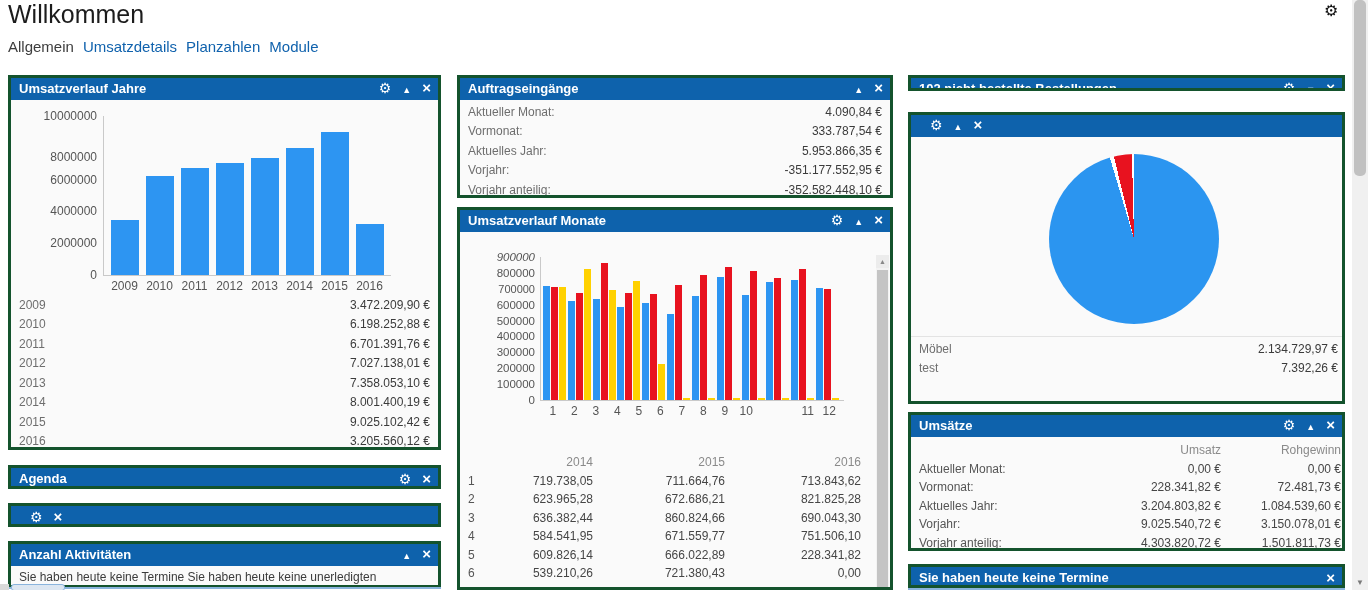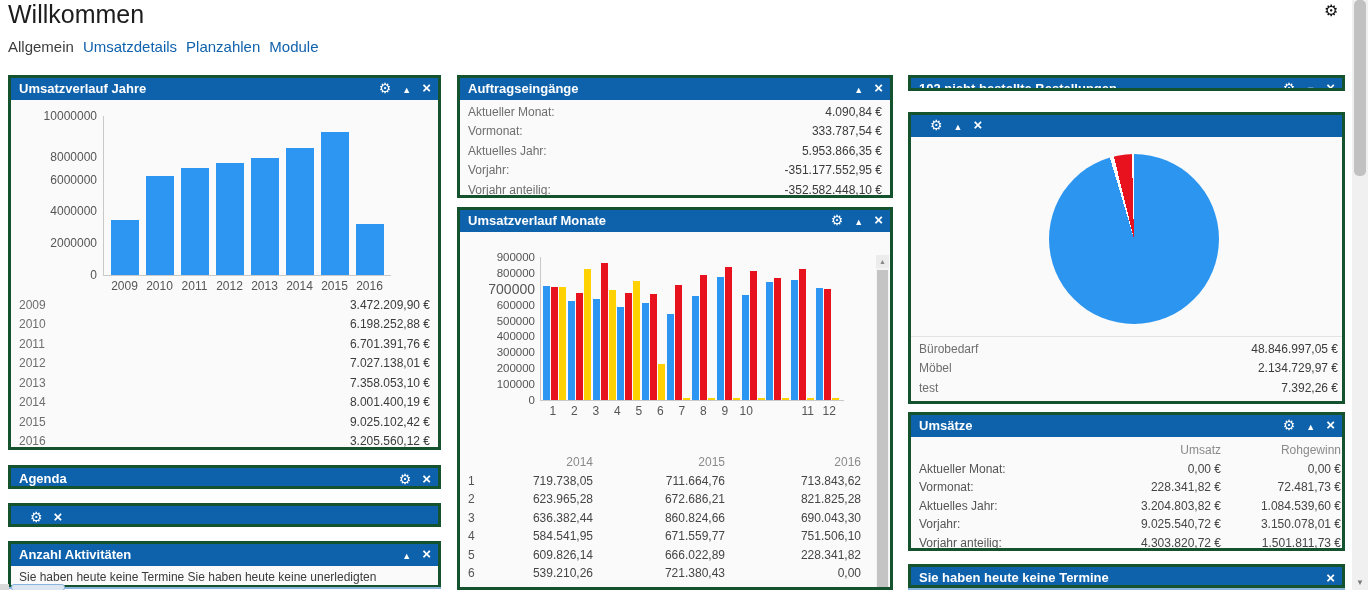--- a/index.html
+++ b/index.html
@@ -198,23 +198,23 @@
       </div>
   </div>
 
   <div class="panel" style="left:457px;top:207px;width:436px;height:383px;">
     <div class="phead">
       <span class="ptitle">Umsatzverlauf Monate</span>
       <span><span class="picon gear-icon">⚙</span><span class="picon collapse-icon">▲</span><span class="picon close-icon">×</span></span>
     </div>
     <div class="pbody" style="height:360px;">
       <div id="chart-monate" style="position:relative;height:200px;">
-          <div class="axis-lbl" style="left: 0px; top: 19px; width: 75px; font-size: 11.5px;">900000</div>
+          <div class="axis-lbl" style="left: 0px; top: 19px; width: 75px; font-size: 11.5px; font-style: italic;">900000</div>
           <div class="axis-lbl" style="left: 0px; top: 34.8889px; width: 75px; font-size: 11.5px;">800000</div>
-          <div class="axis-lbl" style="left: 0px; top: 50.7778px; width: 75px; font-size: 14px;">700000</div>
+          <div class="axis-lbl" style="left: 0px; top: 50.7778px; width: 75px; font-size: 11px;">700000</div>
           <div class="axis-lbl" style="left: 0px; top: 66.6667px; width: 75px; font-size: 11.5px;">600000</div>
           <div class="axis-lbl" style="left: 0px; top: 82.5556px; width: 75px; font-size: 11.5px;">500000</div>
           <div class="axis-lbl" style="left: 0px; top: 98.4444px; width: 75px; font-size: 11.5px;">400000</div>
           <div class="axis-lbl" style="left: 0px; top: 114.333px; width: 75px; font-size: 11.5px;">300000</div>
           <div class="axis-lbl" style="left: 0px; top: 130.222px; width: 75px; font-size: 11.5px;">200000</div>
           <div class="axis-lbl" style="left: 0px; top: 146.111px; width: 75px; font-size: 11.5px;">100000</div>
           <div class="axis-lbl" style="left: 0px; top: 162px; width: 75px; font-size: 11.5px;">0</div>
           <div class="axis-line-v" style="left: 80px; top: 25px; height: 143px;"></div>
           <div class="axis-line-h" style="left: 80px; top: 168px; width: 304px;"></div>
           <div class="bar-wrap" style="left: 82px; top: 25px; width: 298px; height: 143px;">
@@ -344,24 +344,20 @@
 
   <div class="panel" style="left:908px;top:112px;width:437px;height:292px;">
     <div class="phead">
       <span><span class="picon gear-icon">⚙</span><span class="picon collapse-icon">▲</span><span class="picon close-icon">×</span></span>
     </div>
     <div class="pbody" style="height:268px;">
       <div id="pie-chart" style="position: absolute; left: 138px; top: 17px; width: 170px; height: 170px; border-radius: 50%; background: conic-gradient(rgb(43, 149, 240) 0deg, rgb(43, 149, 240) 343.476deg, rgb(255, 255, 255) 343.476deg, rgb(255, 255, 255) 346.276deg, rgb(232, 18, 31) 346.276deg, rgb(232, 18, 31) 358.6deg, rgb(255, 255, 255) 358.6deg, rgb(255, 255, 255) 360deg);"></div>
       <div class="sep" style="top:199px;width:435px;"></div>
       <div style="position:absolute;left:0;top:202px;width:435px;">
           <div class="kv-row">
-            <span class="kv-lbl">Bürobedarf</span>
-            <span class="kv-val">48.846.997,05 €</span>
-          </div>
-          <div class="kv-row">
             <span class="kv-lbl">Möbel</span>
             <span class="kv-val">2.134.729,97 €</span>
           </div>
           <div class="kv-row">
             <span class="kv-lbl">test</span>
             <span class="kv-val">7.392,26 €</span>
           </div>
         </div>
     </div>
   </div>

